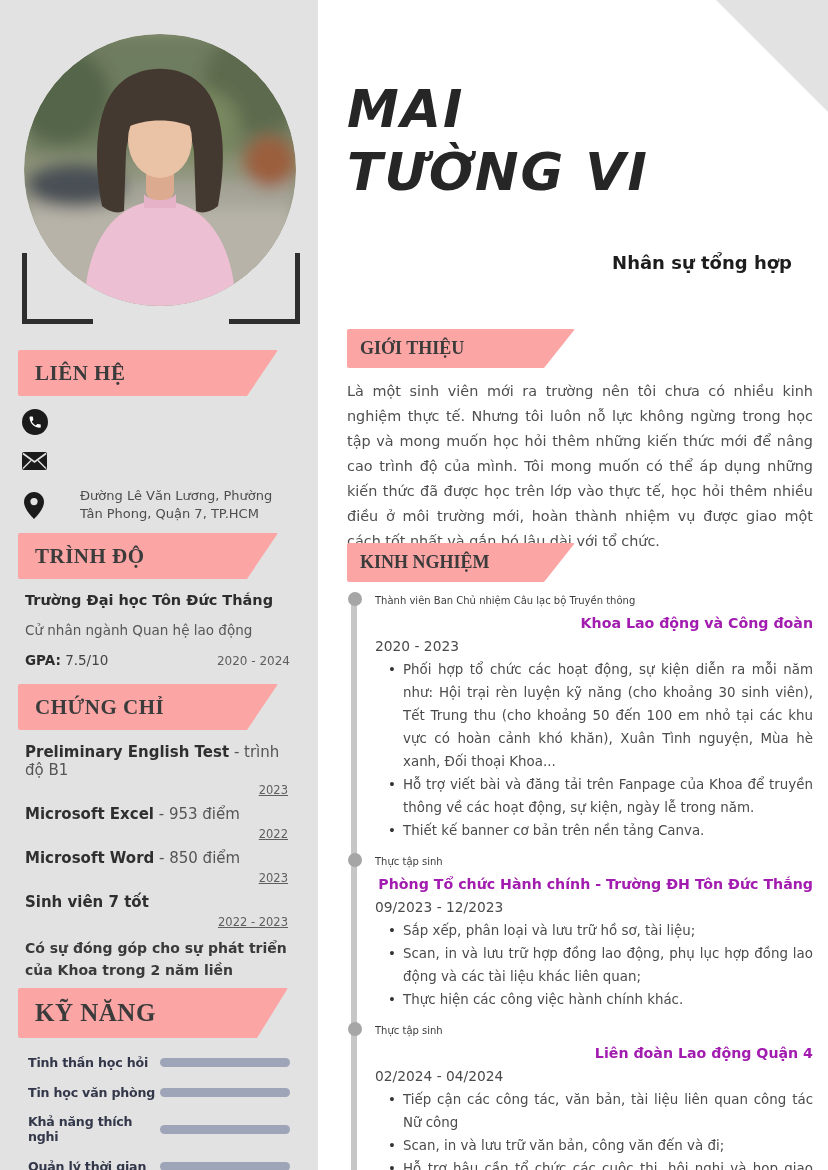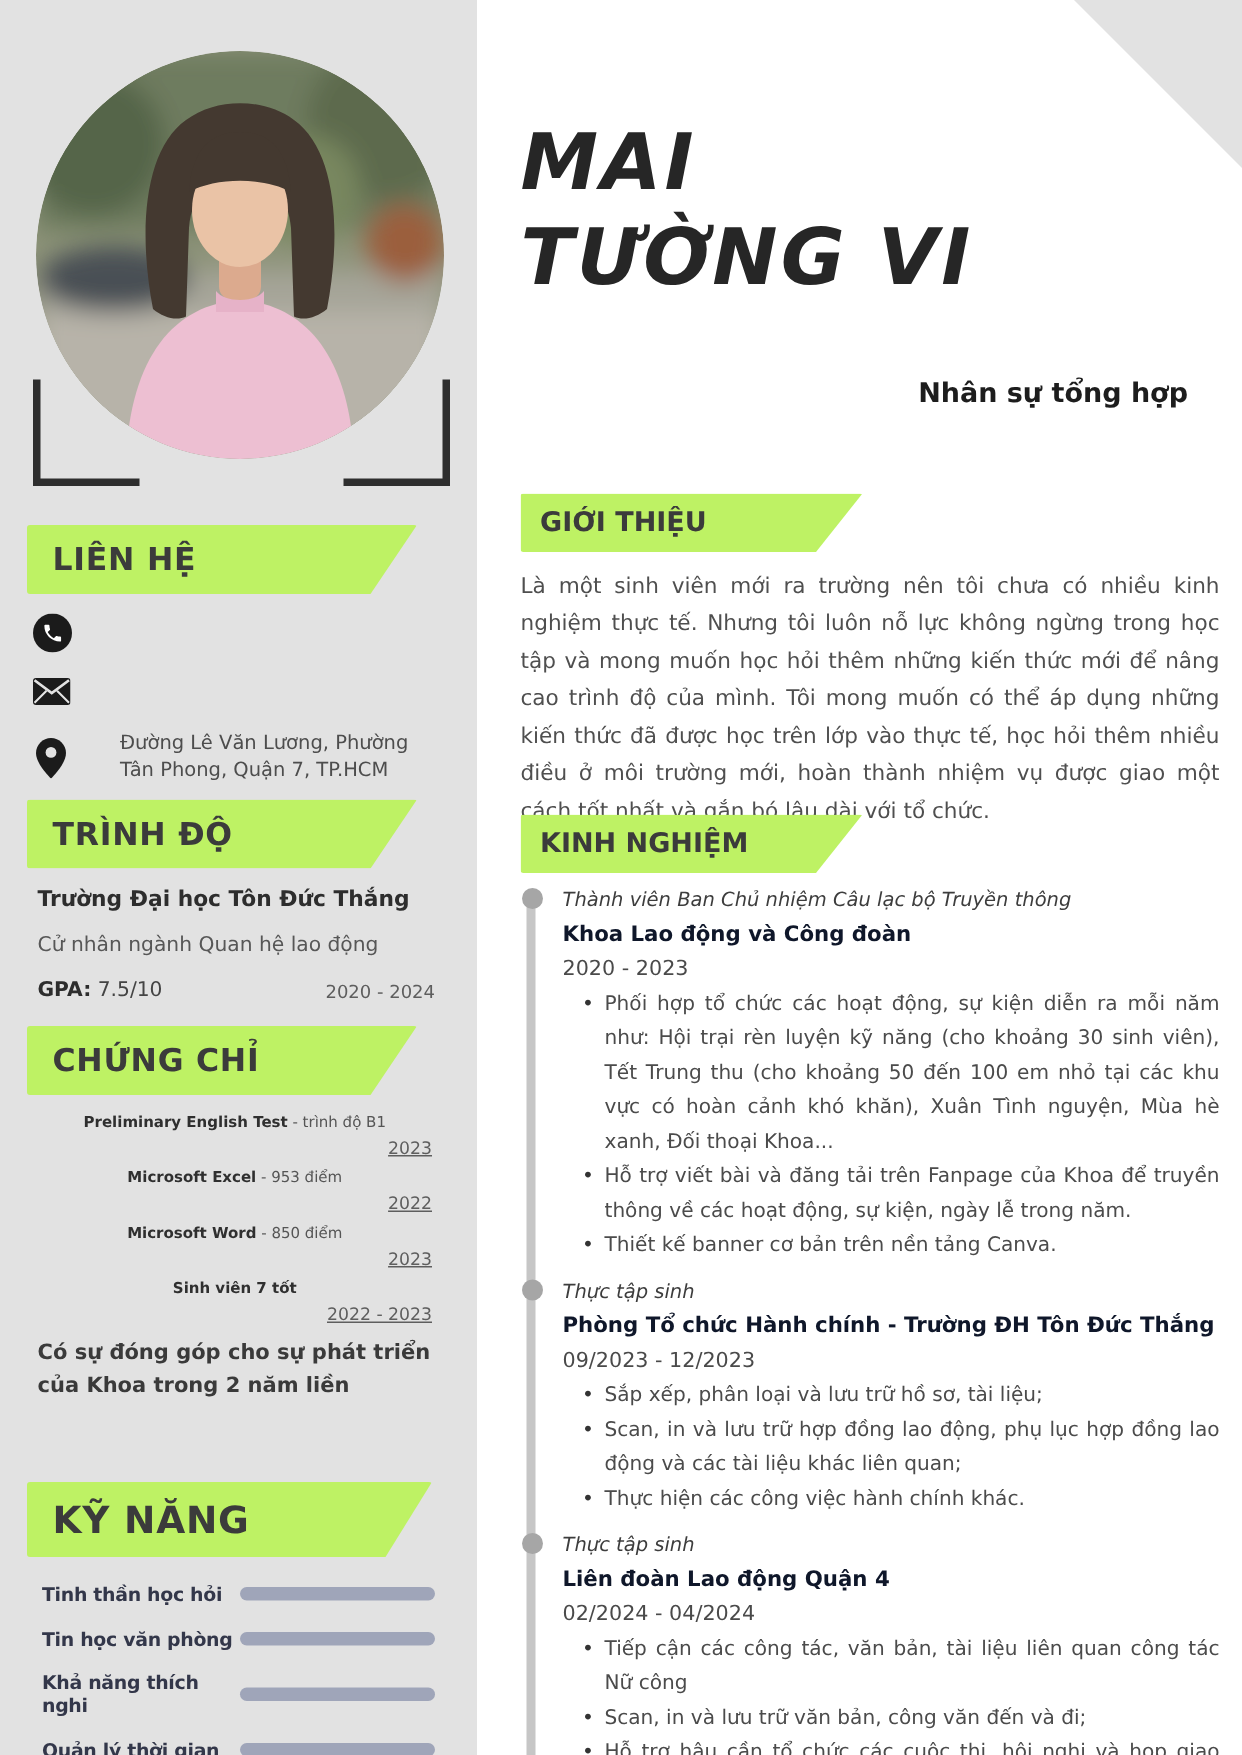--- a/index.html
+++ b/index.html
@@ -7,41 +7,41 @@
         font-family:"DejaVu Sans","Liberation Sans",sans-serif;}
   
   .sidebar{position:absolute;left:0;top:0;width:318px;height:1170px;background:#e2e2e2;}
   .corner-tri{position:absolute;right:0;top:0;width:112px;height:112px;background:#e2e2e2;
         clip-path:polygon(0 0,100% 0,100% 100%);}
   .bracket{position:absolute;width:66px;height:66px;}
   .bracket.bl{left:22px;top:253px;border-left:5px solid #2e2e2e;border-bottom:5px solid #2e2e2e;}
   .bracket.br{left:229px;top:253px;border-right:5px solid #2e2e2e;border-bottom:5px solid #2e2e2e;}
   .photo{position:absolute;left:24px;top:34px;width:272px;height:272px;border-radius:50%;overflow:hidden;}
   
-  .ribbon{background:#bef264;color:#3b3b3b;font-weight:bold;display:flex;align-items:center;
-        clip-path:polygon(0 0,100% 0,calc(100% - 31px) 100%,0 100%);border-radius:2px;}
+  .ribbon{background:#fca5a5;color:#3b3b3b;font-weight:bold;display:flex;align-items:center;
+        clip-path:polygon(0 0,100% 0,calc(100% - 31px) 100%,0 100%);border-radius:2px;font-family:Liberation Serif, serif;}
   .ribbon.left{margin-left:18px;width:260px;height:46px;font-size:21px;padding-left:17px;box-sizing:border-box;letter-spacing:.5px;}
   .ribbon.big{width:270px;height:50px;font-size:25px;}
   .ribbon.right{width:228px;height:39px;font-size:18px;padding-left:13px;box-sizing:border-box;}
   .sec{position:absolute;left:0;width:318px;}
   .sec-contact{top:350px;} .sec-edu{top:533px;} .sec-cert{top:684px;} .sec-skills{top:988px;}
   
   .c-row{display:flex;align-items:center;gap:36px;padding-left:22px;margin-top:13px;min-height:26px;}
   .c-row .txt{font-size:13px;color:#4d4d4d;line-height:1.4;width:215px;}
   
   .edu-body{padding:13px 28px 0 25px;}
   .edu-school{font-weight:bold;font-size:14.5px;color:#2d2d2d;}
   .edu-degree{margin-top:14px;font-size:13.5px;color:#575757;}
   .edu-row{margin-top:14px;display:flex;justify-content:space-between;align-items:flex-end;}
   .edu-gpa{font-size:13.5px;color:#444;} .edu-gpa b{color:#2d2d2d;}
   .edu-years{font-size:12px;color:#5e5e5e;}
   
   .cert-body{padding:13px 30px 0 25px;}
   .cert-item{margin-bottom:8px;}
-  .cert-line{font-size:10px;color:#555;text-align:center;}
+  .cert-line{font-size:15px;color:#555;}
   .cert-name{font-weight:bold;color:#2f2f2f;}
   .cert-year{text-align:right;font-size:11.5px;color:#5e5e5e;margin-top:4px;text-decoration:underline;}
   .cert-note{margin-top:8px;font-weight:bold;font-size:14px;color:#3a3a3a;line-height:1.6;}
   
   .skill-body{padding:17px 28px 0 28px;}
   .skill-row{display:flex;align-items:center;margin-bottom:14.5px;}
   .skill-label{flex:none;width:132px;font-size:12.6px;font-weight:bold;color:#33374a;letter-spacing:-.2px;}
   .skill-track{flex:1;height:9px;border-radius:5px;background:#9fa5b9;overflow:hidden;}
   .skill-fill{height:100%;border-radius:5px;background:#46484f;}
   
@@ -51,22 +51,22 @@
   .subtitle{position:absolute;left:0;top:252px;width:445px;text-align:right;font-weight:bold;
         font-size:18px;color:#1d1d1d;}
   .about-ribbon{position:absolute;left:0;top:329px;}
   .about-text{position:absolute;left:0;top:379px;width:466px;text-align:justify;
         font-size:14.4px;line-height:1.73;color:#4f4f4f;}
   .xp-ribbon{position:absolute;left:0;top:543px;}
   .xp{position:absolute;left:0;top:589px;width:466px;padding-left:28px;box-sizing:border-box;}
   .xp-line{position:absolute;left:4px;top:12px;bottom:20px;width:6px;background:#c6c6c6;border-radius:3px;}
   .entry{position:relative;margin-bottom:8px;}
   .dot{position:absolute;left:-27px;top:3px;width:14px;height:14px;border-radius:50%;background:#a6a6a6;}
-  .role{font-style:italic;font-size:13px;color:#3d3d3d;line-height:23px;}
-  .org{font-weight:bold;font-size:14.2px;color:#0f172a;line-height:23px;}
+  .role{font-size:10px;color:#3d3d3d;line-height:23px;}
+  .org{font-weight:bold;font-size:14.2px;color:#a21caf;line-height:23px;text-align:right;}
   .period{font-size:13.8px;color:#4a4a4a;line-height:23px;}
   .bullets{margin:0;padding:0 0 0 13px;list-style:none;}
   .bullets li{position:relative;padding-left:15px;font-size:13.4px;line-height:23px;color:#4b4b4b;text-align:justify;}
   .bullets li::before{content:"\2022";position:absolute;left:0;top:0;color:#333;}
 </style>
 </head>
 <body>
 
 <div class="page">
 

